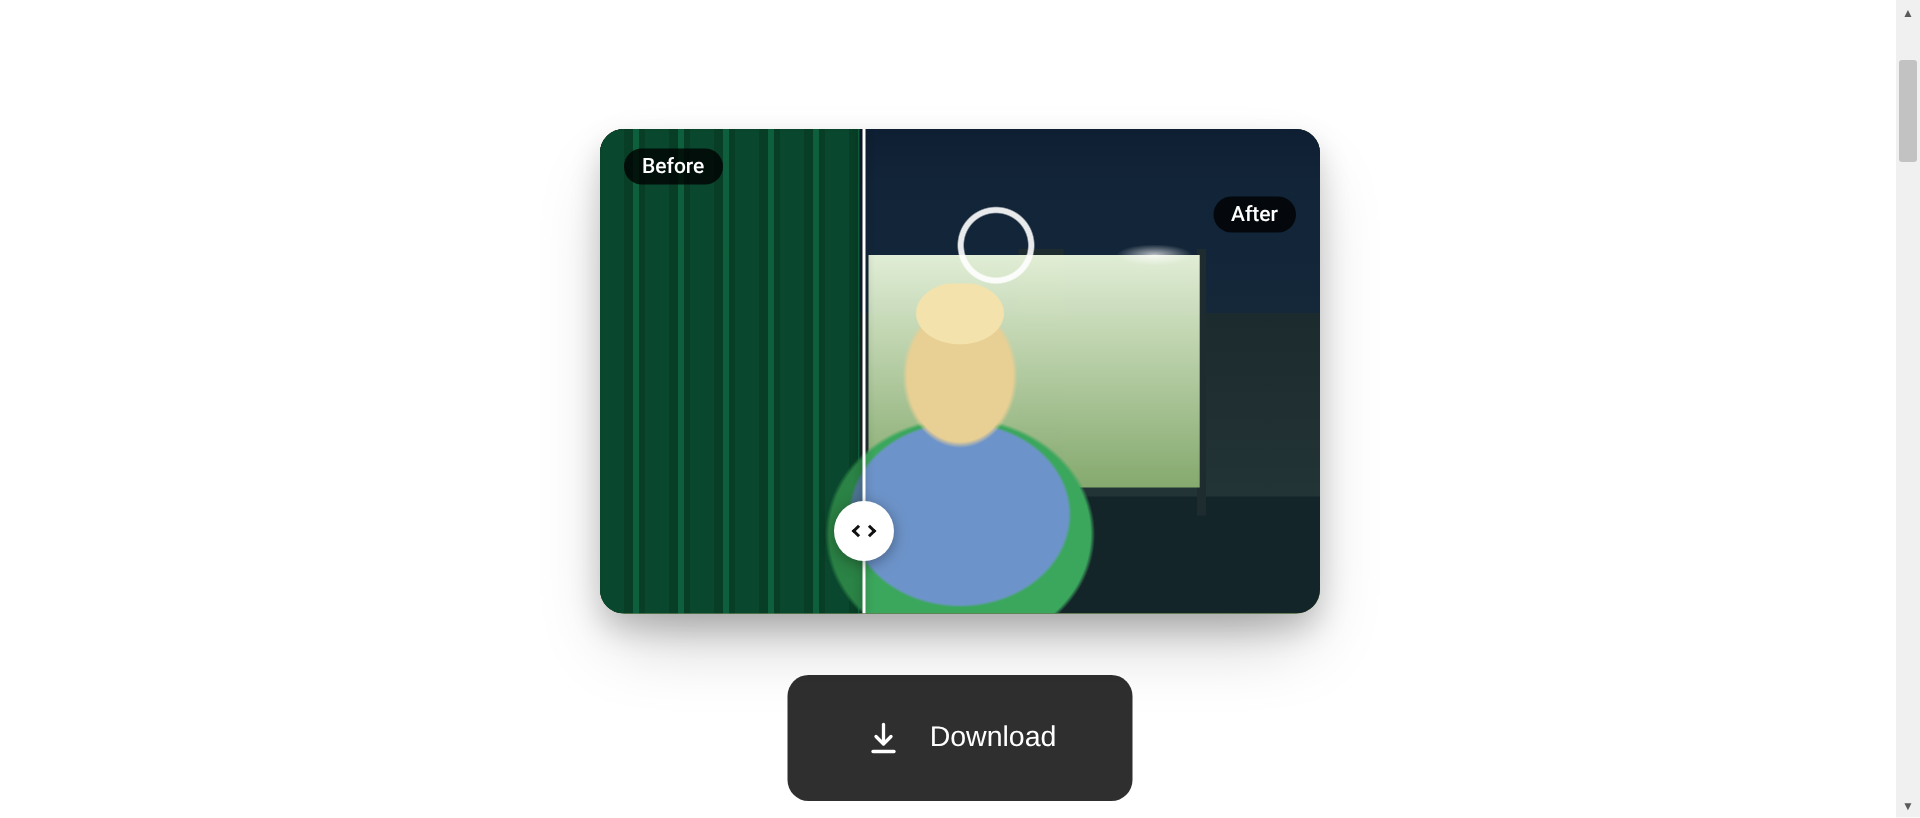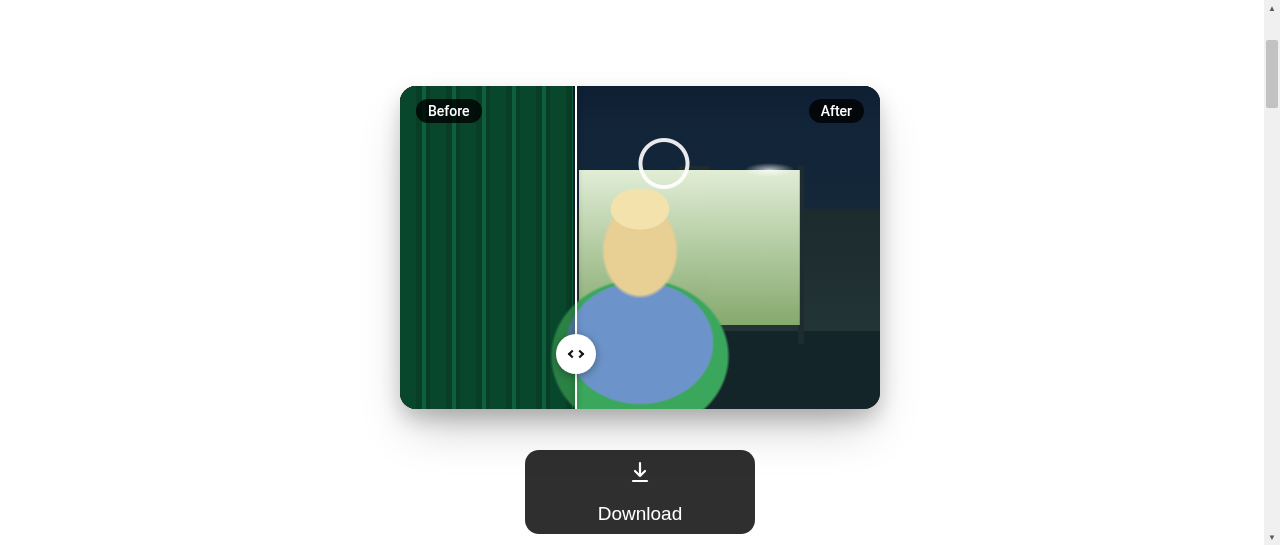--- a/index.html
+++ b/index.html
@@ -149,41 +149,40 @@
       padding: 4px 12px;
       border-radius: 999px;
       background: rgba(0,0,0,0.78);
       color: #ffffff;
       font-size: 14px;
       font-weight: 500;
       z-index: 7;
       pointer-events: none;
     }
     .badge.left { left: 16px; }
-    .badge.right { right: 16px; }
+    .badge.right { right: 16px; margin-top: 32px; }
 
     .button-row {
       margin-top: 41px;
       display: flex;
       gap: 25px;
     }
     .btn {
       width: 230px;
       height: 84px;
       border-radius: 14px;
       border: none;
       display: inline-flex;
       align-items: center;
       justify-content: center;
       gap: 18px;
       font-size: 19px;
       font-weight: 500;
       cursor: pointer;
       color: #ffffff;
-      flex-direction: column;
     }
     .btn-dark {
       background: #2f2f2f;
     }
     .btn-primary {
       background: linear-gradient(115deg, #5b4ff6 0%, #5a4cf5 50%, #5542f4 100%);
     }
     .btn .icon {
       width: 26px; height: 26px;
       display: inline-flex;

